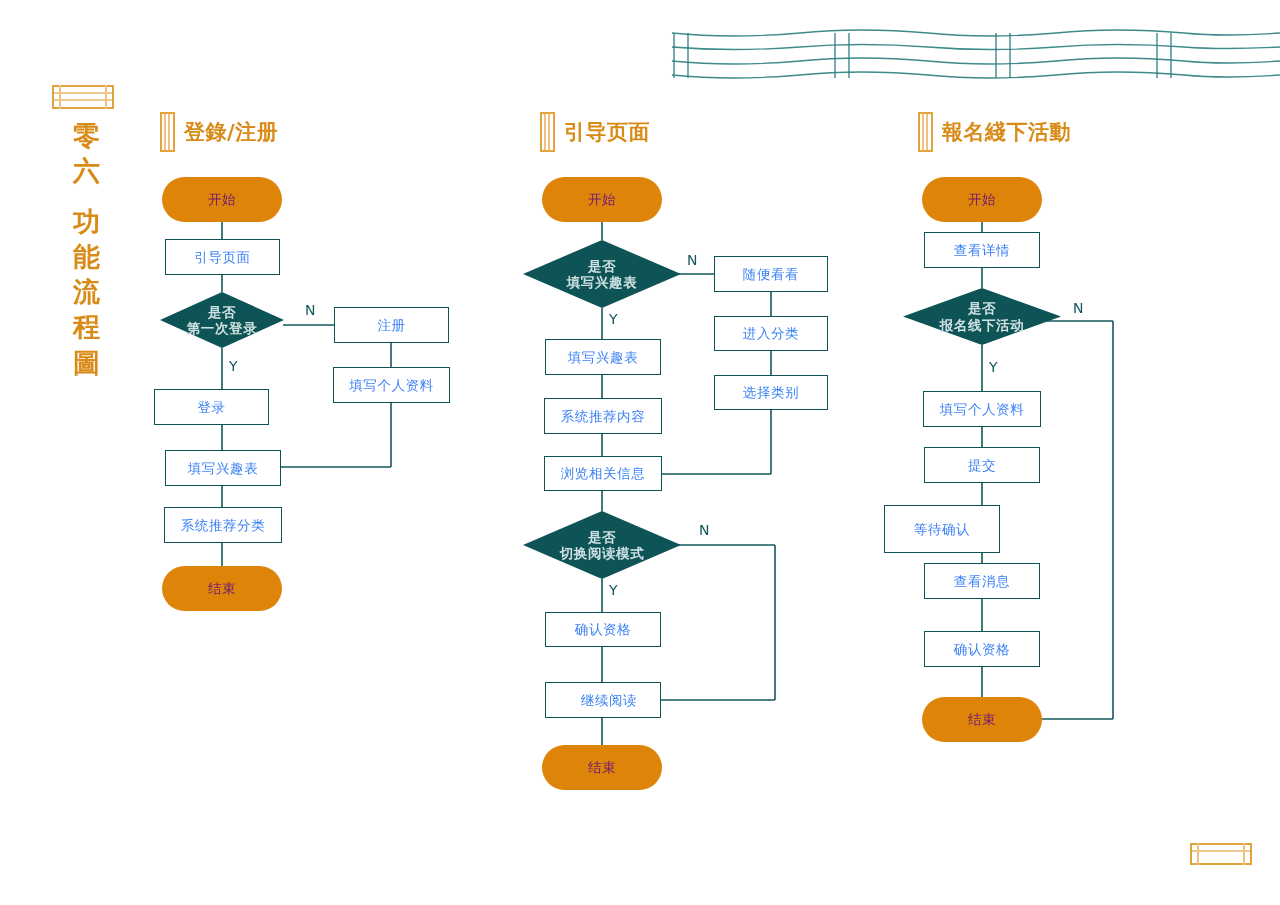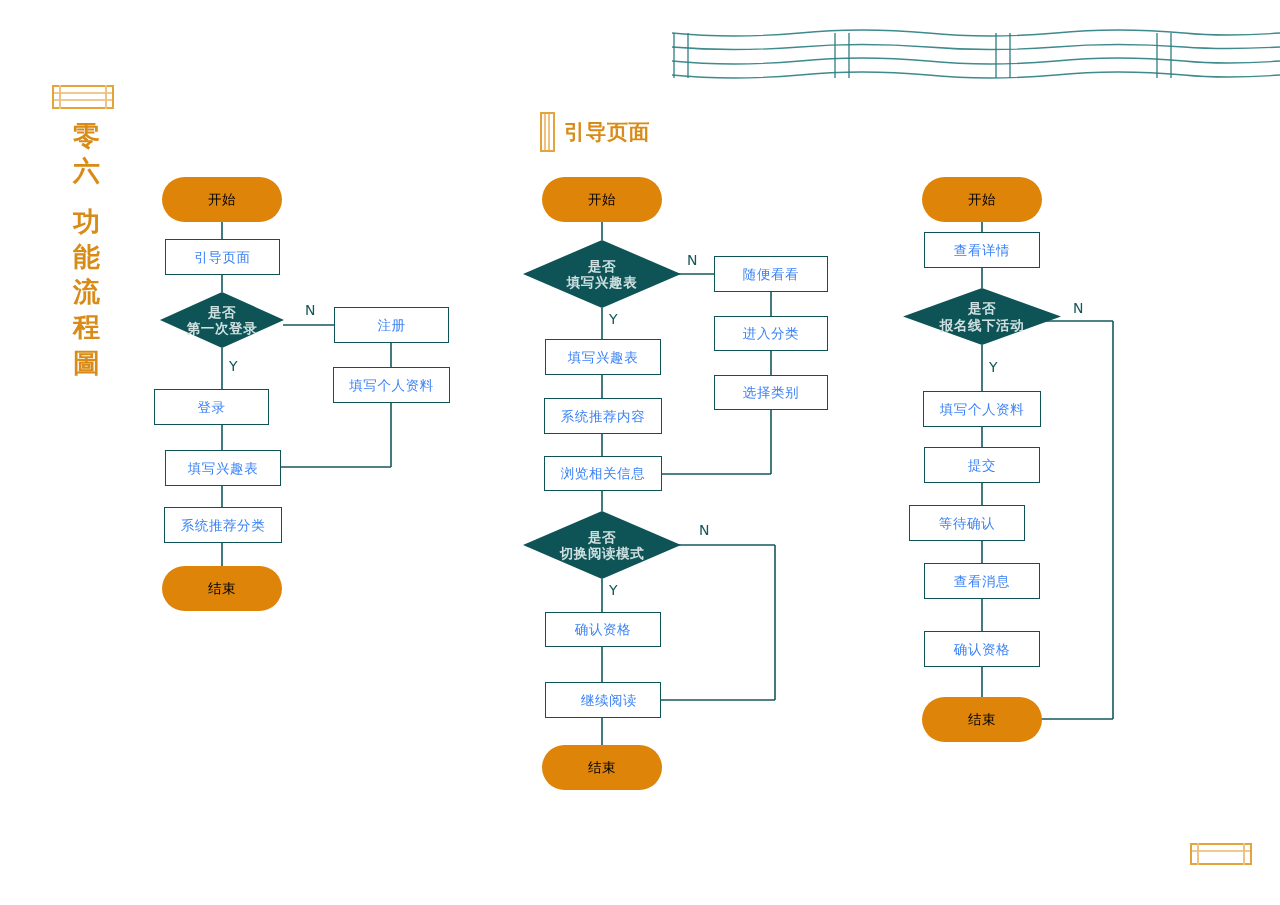--- a/index.html
+++ b/index.html
@@ -52,21 +52,21 @@
   
   .node{position:absolute;box-sizing:border-box;display:flex;align-items:center;
         justify-content:center;text-align:center;}
   .node .lbl{
     font-family:"DejaVu Sans","Liberation Sans",sans-serif;
     font-size:13.5px;line-height:1.22;letter-spacing:0.6px;white-space:pre-line;
   }
   .terminal{
     background:#DE8409;border-radius:999px;
   }
-  .terminal .lbl{color:#000000;}
+  .terminal .lbl{color:#701a75;}
   .process{
     background:#ffffff;border:1.6px solid #0E5457;
   }
   .process .lbl{color:#3b82f6;}
   .decision .lbl{
     color:#CFE0E1;position:relative;z-index:2;font-weight:bold;
   }
   .decision{background:transparent;}
   .diamond-bg{position:absolute;left:0;top:0;width:100%;height:100%;z-index:1;}
 
@@ -173,33 +173,55 @@
     <span class="ln">零</span>
     <span class="ln">六</span>
     <span class="gap"></span>
     <span class="ln">功</span>
     <span class="ln">能</span>
     <span class="ln">流</span>
     <span class="ln">程</span>
     <span class="ln">圖</span>
   </div>
 
+  <div class="sec-head" style="left:160px;top:112px;">
+    <span class="bamboo-v">
+      <i></i>
+        <i></i>
+        <i></i>
+        <i></i>
+        <u></u>
+        <u></u>
+    </span>
+    <span class="txt">登錄/注册</span>
+  </div>
 
   <div class="sec-head" style="left:540px;top:112px;">
     <span class="bamboo-v">
       <i></i>
         <i></i>
         <i></i>
         <i></i>
         <u></u>
         <u></u>
     </span>
     <span class="txt">引导页面</span>
   </div>
 
+  <div class="sec-head" style="left:918px;top:112px;">
+    <span class="bamboo-v">
+      <i></i>
+        <i></i>
+        <i></i>
+        <i></i>
+        <u></u>
+        <u></u>
+    </span>
+    <span class="txt">報名綫下活動</span>
+  </div>
 
   <div class="node terminal" style="left:162px;top:177px;width:120px;height:45px;">
     <span class="lbl">开始</span>
   </div>
 
   <div class="node process" style="left:165px;top:239px;width:115px;height:36px;">
     <span class="lbl">引导页面</span>
   </div>
 
   <div class="node decision" style="left:160px;top:292px;width:124px;height:56px;">
@@ -315,21 +337,21 @@
   </div>
 
   <div class="node process" style="left:923px;top:391px;width:118px;height:36px;">
     <span class="lbl">填写个人资料</span>
   </div>
 
   <div class="node process" style="left:924px;top:447px;width:116px;height:36px;">
     <span class="lbl">提交</span>
   </div>
 
-  <div class="node process" style="left:909px;top:505px;width:116px;height:36px;">
+  <div class="node process" style="left:884px;top:505px;width:116px;height:48px;">
     <span class="lbl">等待确认</span>
   </div>
 
   <div class="node process" style="left:924px;top:563px;width:116px;height:36px;">
     <span class="lbl">查看消息</span>
   </div>
 
   <div class="node process" style="left:924px;top:631px;width:116px;height:36px;">
     <span class="lbl">确认资格</span>
   </div>

